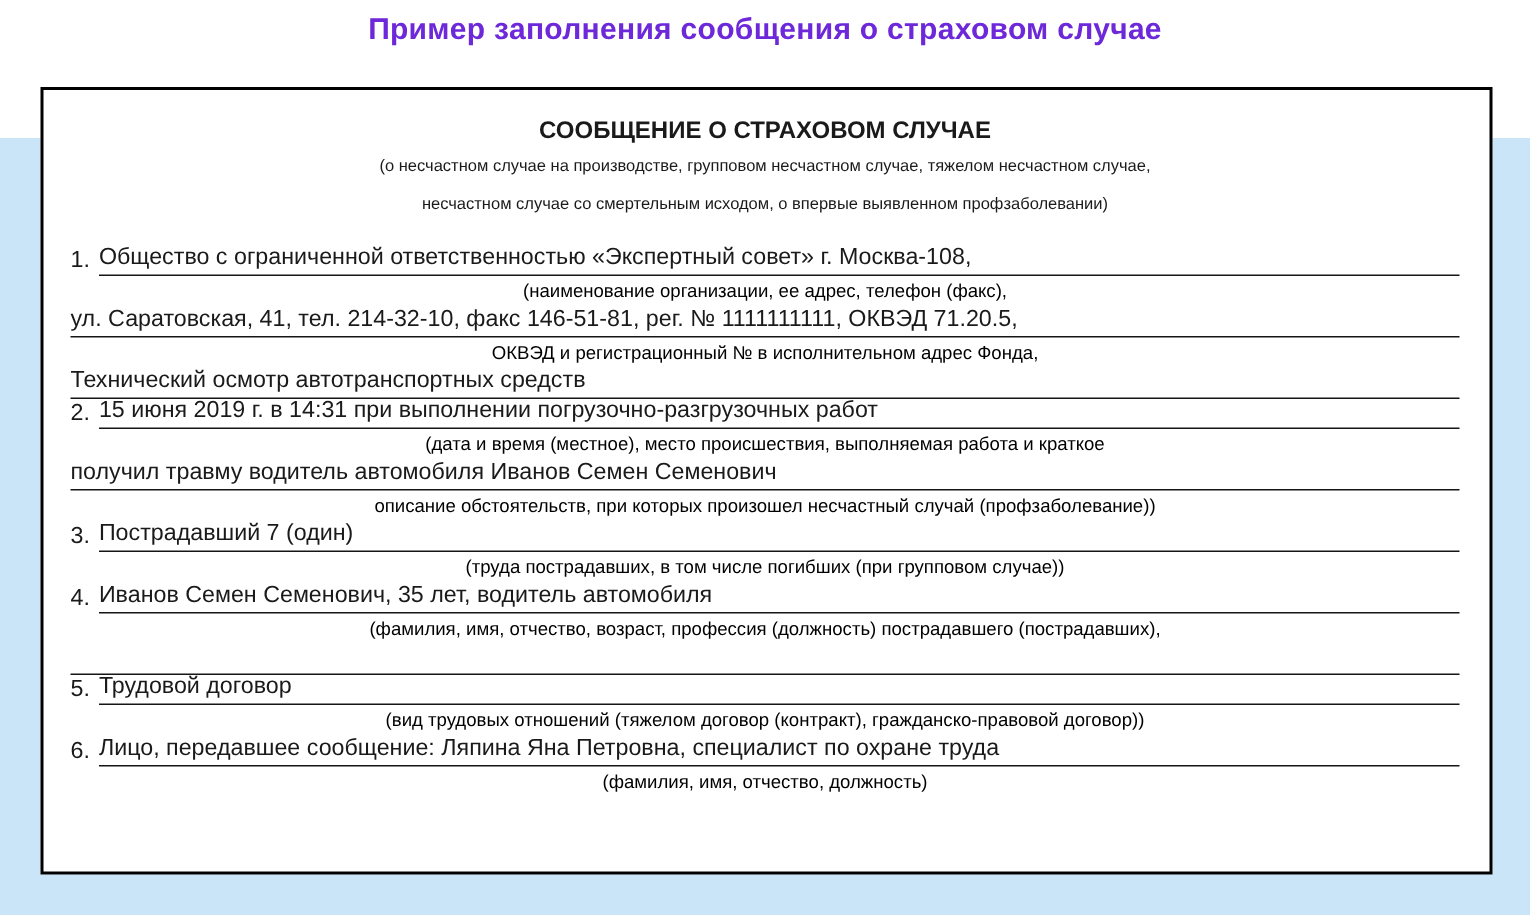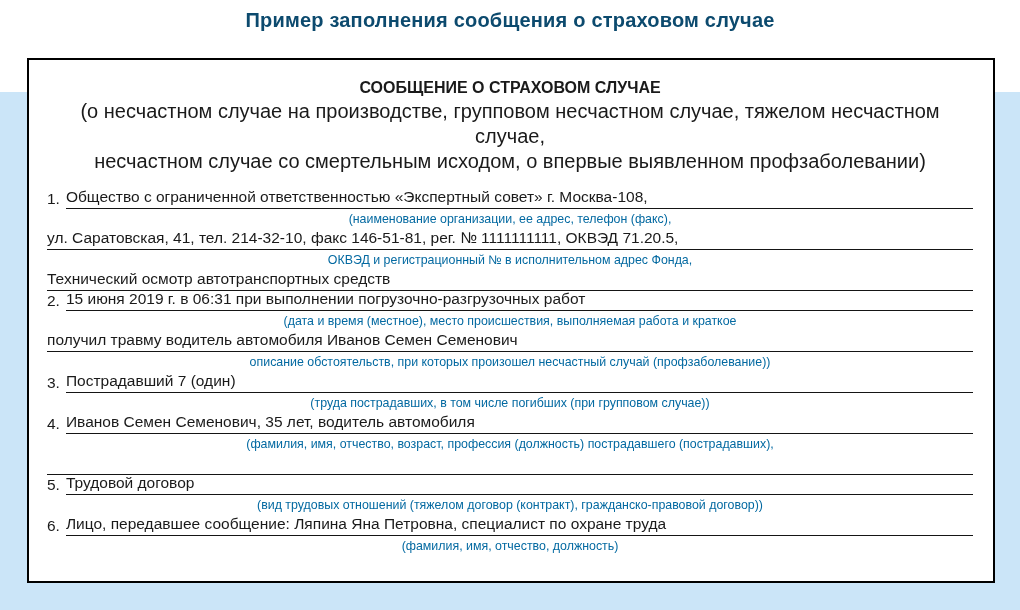--- a/index.html
+++ b/index.html
@@ -4,54 +4,54 @@
 <style>
   html,body{margin:0;padding:0;}
   body{
     width:1020px;height:610px;position:relative;overflow:hidden;
     background:#ffffff;
     font-family:"Liberation Sans","DejaVu Sans",sans-serif;
     color:#1a1a1a;
   }
   .page-title{
     position:absolute;top:9px;left:0;width:1020px;
-    text-align:center;font-size:20px;font-weight:bold;color:#0c4a6e;
+    text-align:center;font-size:20px;font-weight:bold;color:#6d28d9;
     letter-spacing:0.2px;
   }
   .blue-band{
     position:absolute;left:0;top:92px;width:1020px;height:518px;
     background:#cbe5f8;
   }
   .doc-card{
     position:absolute;left:27px;top:58px;width:968px;height:525px;
     box-sizing:border-box;background:#ffffff;
     border:2px solid #000000;
     padding:17px 20px 0 18px;
   }
   .doc-heading{
     text-align:center;font-size:16px;font-weight:bold;line-height:22px;
   }
   .doc-sub{
-    text-align:center;font-size:20px;line-height:25px;
+    text-align:center;font-size:11px;line-height:25px;
   }
   .rows{margin-top:15px;}
   .row{margin:0;}
   .line{
     display:flex;align-items:flex-end;
     font-size:15.5px;line-height:20px;height:20px;
   }
   .prefix{white-space:pre;margin-right:6px;}
   .prefix:empty{margin-right:0;}
   .value{
     flex:1;border-bottom:1.5px solid #151515;padding-bottom:1px;
     white-space:nowrap;overflow:visible;
   }
   .caption{
     text-align:center;font-size:12.4px;line-height:21px;height:21px;
-    color:#0369a1;
+    color:#000000;
   }
 </style>
 </head>
 <body>
 
 <div class="page-title">Пример заполнения сообщения о страховом случае</div>
 
 <div class="blue-band"></div>
 
 <div class="doc-card">
@@ -80,21 +80,21 @@
     <div class="row">
       <div class="line">
         <span class="prefix"></span>
         <span class="value">Технический осмотр автотранспортных средств</span>
       </div>
     </div>
 
     <div class="row">
       <div class="line">
         <span class="prefix">2.</span>
-        <span class="value">15 июня 2019 г. в 06:31 при выполнении погрузочно-разгрузочных работ</span>
+        <span class="value">15 июня 2019 г. в 14:31 при выполнении погрузочно-разгрузочных работ</span>
       </div>
       <div class="caption">(дата и время (местное), место происшествия, выполняемая работа и краткое</div>
     </div>
 
     <div class="row">
       <div class="line">
         <span class="prefix"></span>
         <span class="value">получил травму водитель автомобиля Иванов Семен Семенович</span>
       </div>
       <div class="caption">описание обстоятельств, при которых произошел несчастный случай (профзаболевание))</div>

